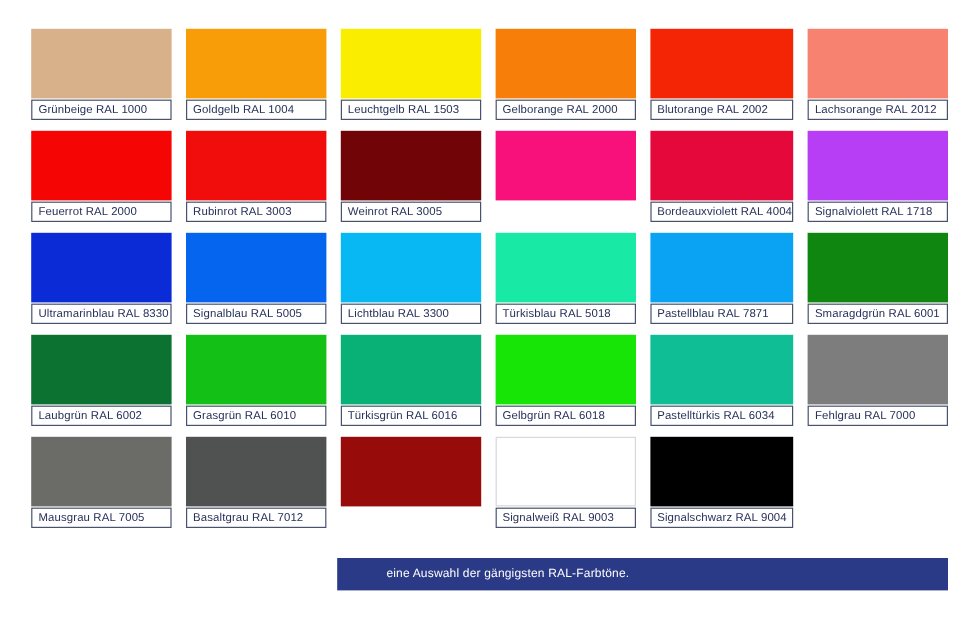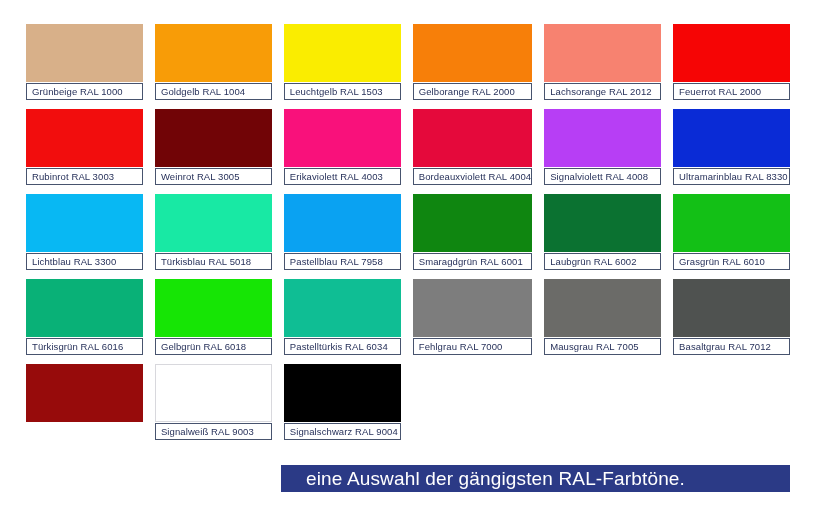--- a/index.html
+++ b/index.html
@@ -73,22 +73,22 @@
     left: 281px;
     top: 465px;
     width: 509px;
     height: 27px;
     background: #2b3a86;
     display: flex;
     align-items: center;
   }
   #caption-text {
     color: #ffffff;
-    font-size: 19px;
-    padding-left: 25px;
+    font-size: 10px;
+    padding-left: 41px;
     letter-spacing: 0.15px;
     font-family: "Liberation Sans", sans-serif;
   }
 </style>
 </head>
 <body>
 
 <div id="chart-root">
 
   <div id="swatch-grid">
@@ -102,62 +102,69 @@
       </div>
       <div class="swatch-cell">
         <div class="swatch-color" style="background: rgb(250, 237, 0);"></div>
         <div class="swatch-label">Leuchtgelb RAL 1503</div>
       </div>
       <div class="swatch-cell">
         <div class="swatch-color" style="background: rgb(247, 127, 9);"></div>
         <div class="swatch-label">Gelborange RAL 2000</div>
       </div>
       <div class="swatch-cell">
+        <div class="swatch-color" style="background: rgb(243, 37, 5);"></div>
+        <div class="swatch-label">Blutorange RAL 2002</div>
+      </div>
+      <div class="swatch-cell">
         <div class="swatch-color" style="background: rgb(247, 130, 112);"></div>
         <div class="swatch-label">Lachsorange RAL 2012</div>
       </div>
       <div class="swatch-cell">
         <div class="swatch-color" style="background: rgb(246, 5, 5);"></div>
         <div class="swatch-label">Feuerrot RAL 2000</div>
       </div>
       <div class="swatch-cell">
         <div class="swatch-color" style="background: rgb(242, 13, 13);"></div>
         <div class="swatch-label">Rubinrot RAL 3003</div>
       </div>
       <div class="swatch-cell">
         <div class="swatch-color" style="background: rgb(113, 4, 6);"></div>
         <div class="swatch-label">Weinrot RAL 3005</div>
       </div>
       <div class="swatch-cell">
         <div class="swatch-color" style="background: rgb(249, 17, 123);"></div>
-        <div class="swatch-label">Erikaviolett RAL 4003</div>
       </div>
       <div class="swatch-cell">
         <div class="swatch-color" style="background: rgb(229, 9, 59);"></div>
         <div class="swatch-label">Bordeauxviolett RAL 4004</div>
       </div>
       <div class="swatch-cell">
         <div class="swatch-color" style="background: rgb(183, 62, 245);"></div>
-        <div class="swatch-label">Signalviolett RAL 4008</div>
+        <div class="swatch-label">Signalviolett RAL 1718</div>
       </div>
       <div class="swatch-cell">
         <div class="swatch-color" style="background: rgb(10, 43, 214);"></div>
         <div class="swatch-label">Ultramarinblau RAL 8330</div>
       </div>
       <div class="swatch-cell">
+        <div class="swatch-color" style="background: rgb(6, 101, 239);"></div>
+        <div class="swatch-label">Signalblau RAL 5005</div>
+      </div>
+      <div class="swatch-cell">
         <div class="swatch-color" style="background: rgb(8, 184, 243);"></div>
         <div class="swatch-label">Lichtblau RAL 3300</div>
       </div>
       <div class="swatch-cell">
         <div class="swatch-color" style="background: rgb(24, 233, 164);"></div>
         <div class="swatch-label">Türkisblau RAL 5018</div>
       </div>
       <div class="swatch-cell">
         <div class="swatch-color" style="background: rgb(10, 162, 242);"></div>
-        <div class="swatch-label">Pastellblau RAL 7958</div>
+        <div class="swatch-label">Pastellblau RAL 7871</div>
       </div>
       <div class="swatch-cell">
         <div class="swatch-color" style="background: rgb(15, 134, 16);"></div>
         <div class="swatch-label">Smaragdgrün RAL 6001</div>
       </div>
       <div class="swatch-cell">
         <div class="swatch-color" style="background: rgb(11, 114, 49);"></div>
         <div class="swatch-label">Laubgrün RAL 6002</div>
       </div>
       <div class="swatch-cell">

